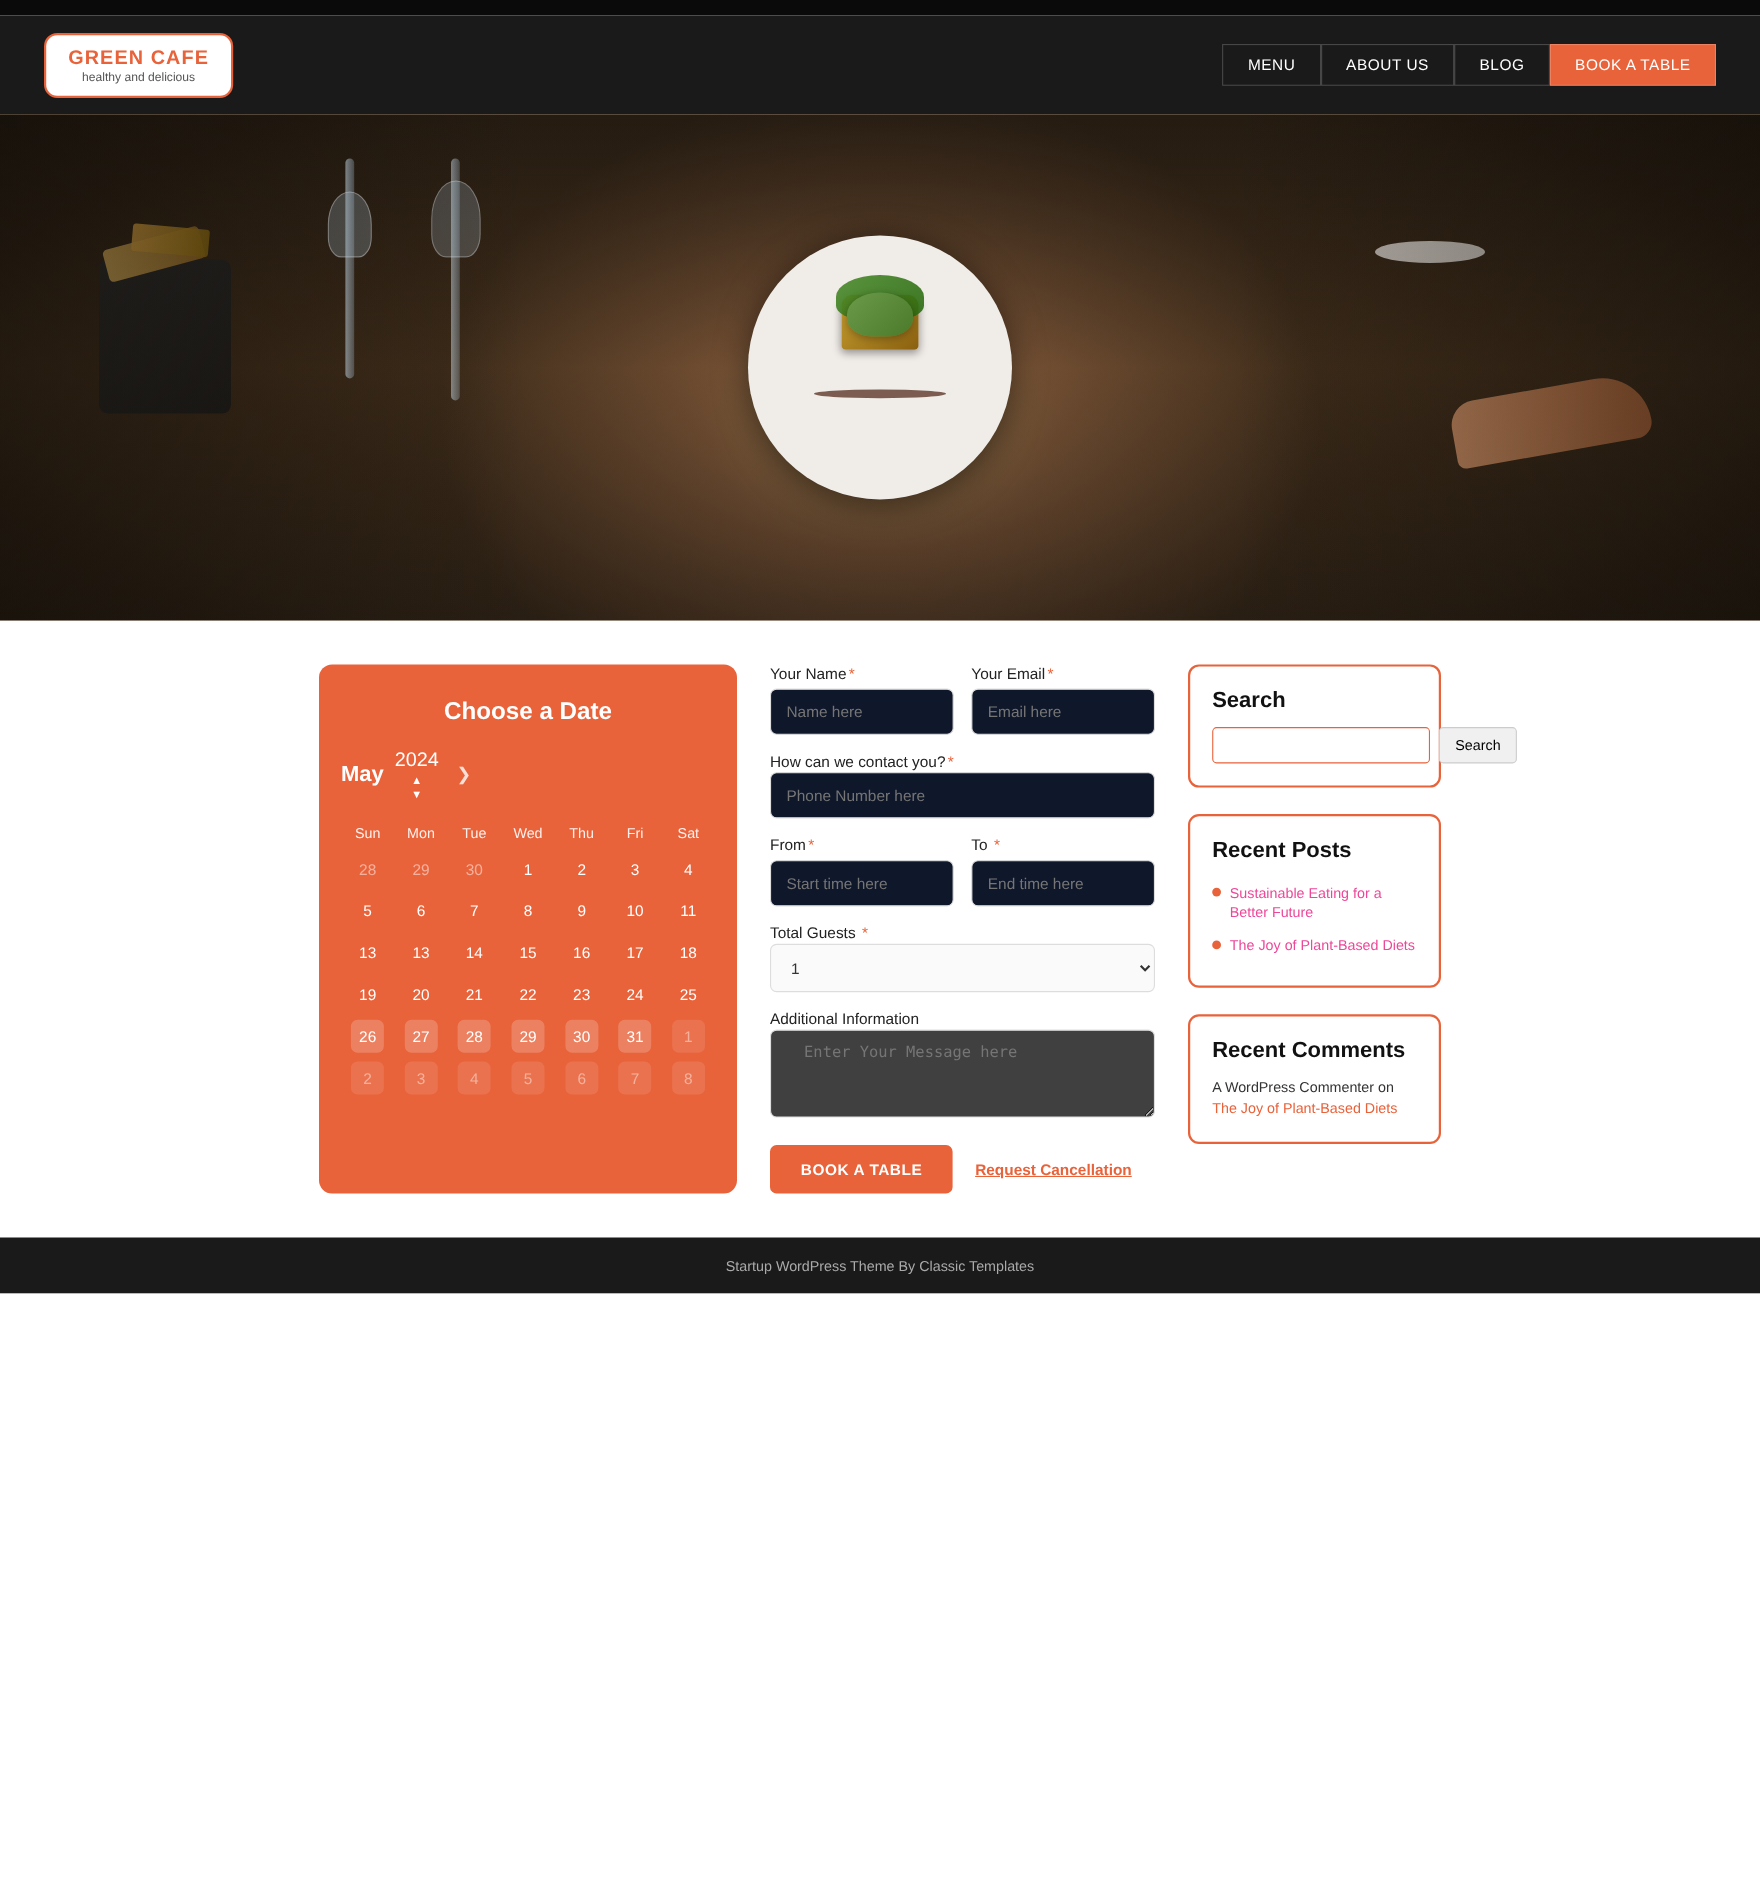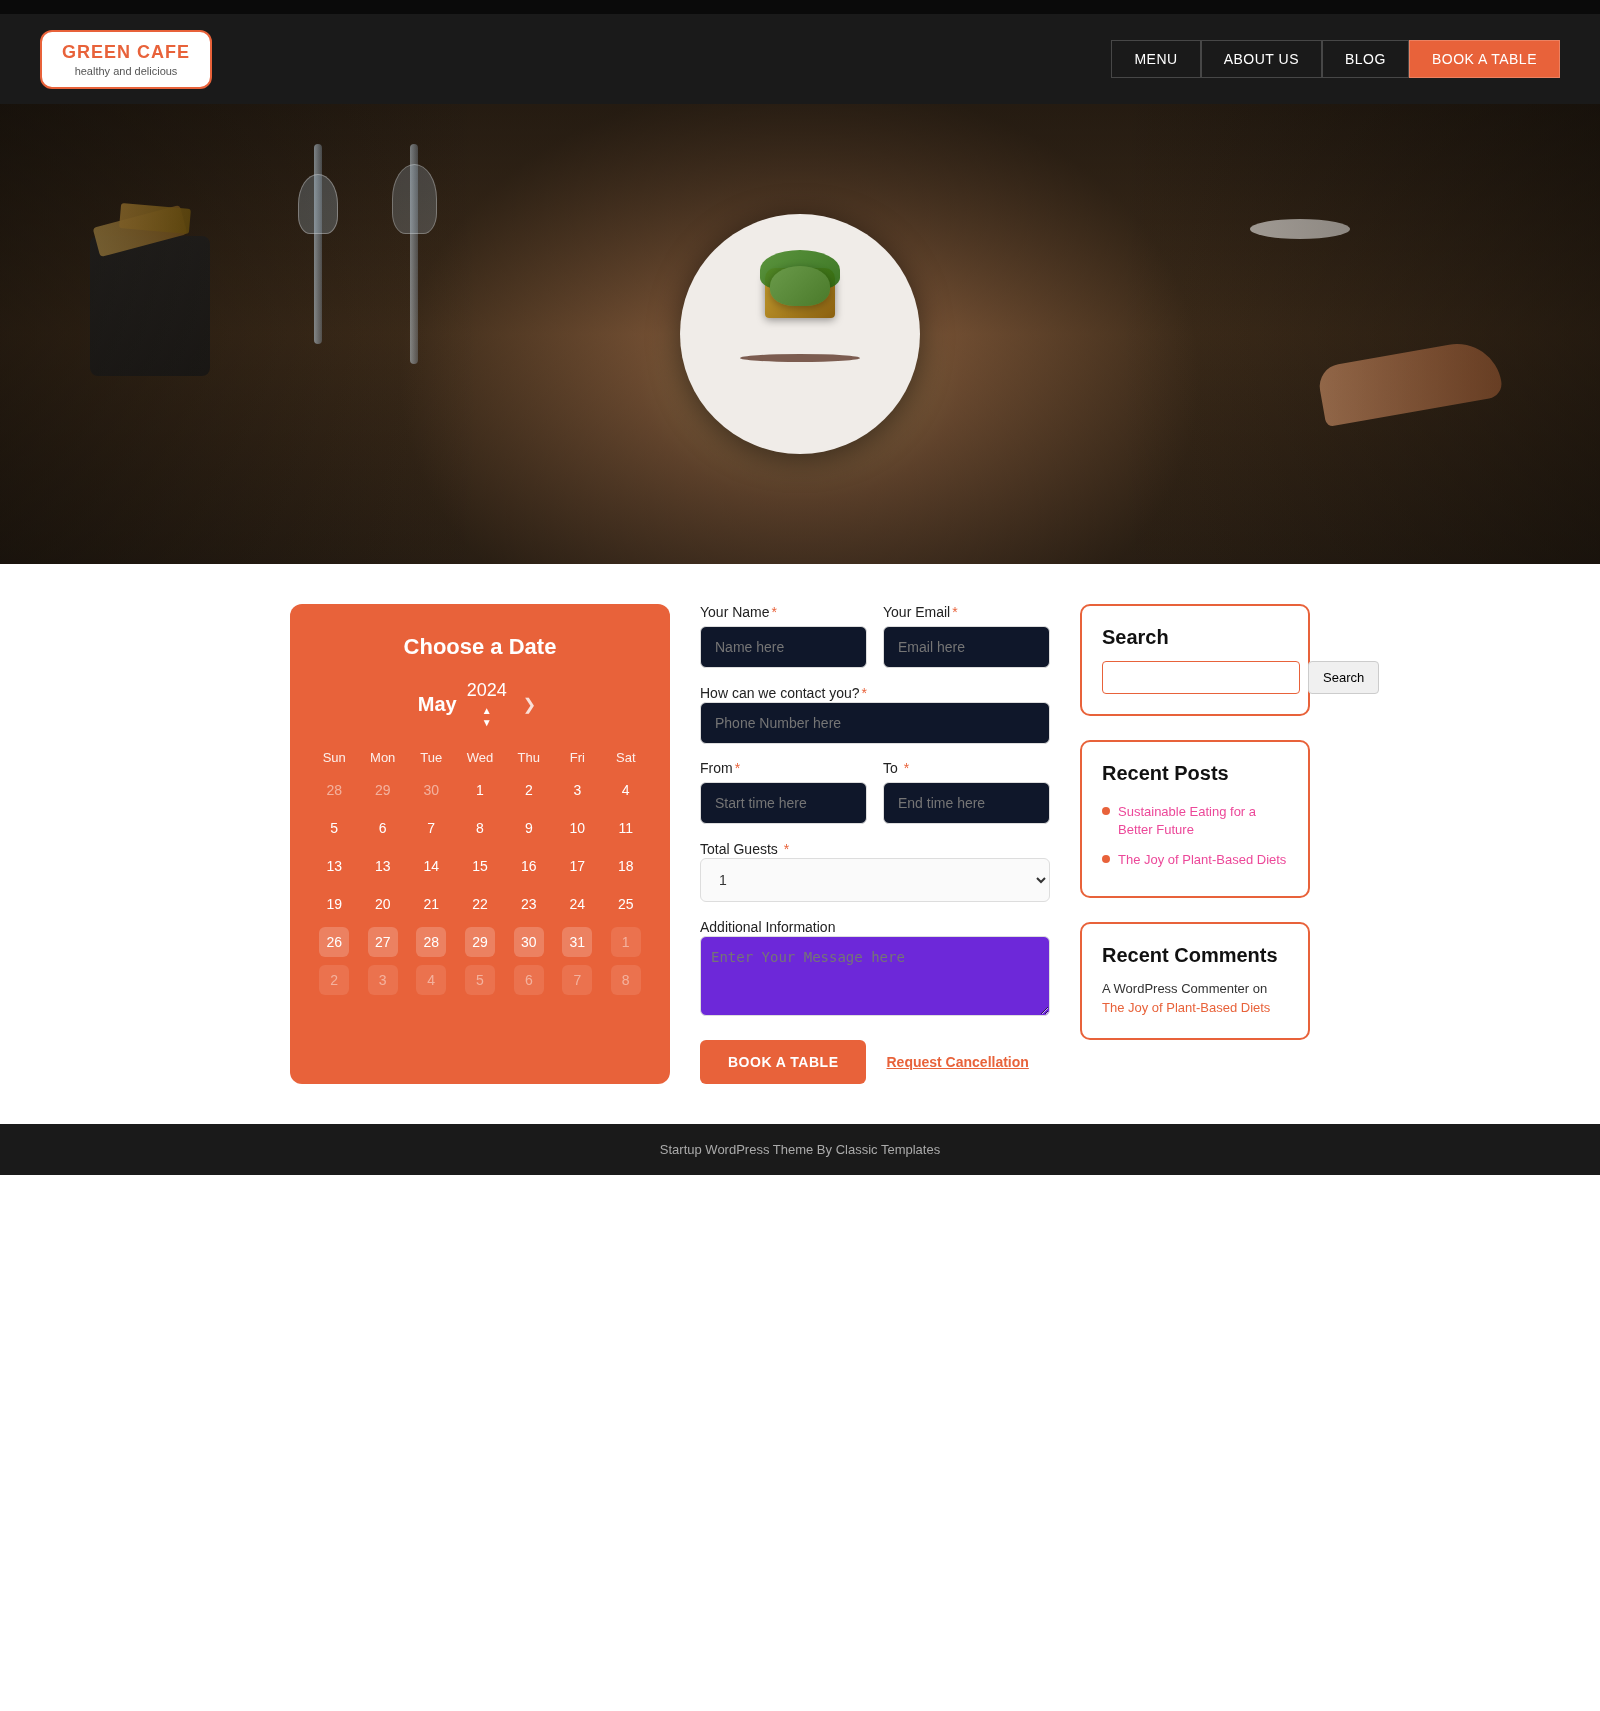--- a/index.html
+++ b/index.html
@@ -135,21 +135,21 @@
     }
     .cal-title {
       text-align: center;
       font-size: 22px;
       font-weight: bold;
       margin-bottom: 20px;
     }
     .cal-nav {
       display: flex;
       align-items: center;
-      justify-content: center;
+      justify-content: flex-start;
       gap: 10px;
       margin-bottom: 16px;
     }
     .cal-month {
       font-size: 20px;
       font-weight: bold;
     }
     .cal-year-box {
       display: flex;
       align-items: center;
@@ -255,26 +255,26 @@
       color: #333;
       outline: none;
       width: 100%;
       background: #fafafa;
       cursor: pointer;
       appearance: auto;
     }
     .form-textarea {
       border: 1px solid #ddd;
       border-radius: 6px;
-      padding: 12px 10px;
+      padding: 12px 30px;
       font-size: 14px;
       color: #aaa;
       outline: none;
       width: 100%;
-      background: #6d28d9;
+      background: #404040;
       resize: vertical;
       min-height: 80px;
     }
     .form-actions {
       display: flex;
       align-items: center;
       gap: 20px;
       margin-top: 20px;
     }
     .btn-book {

